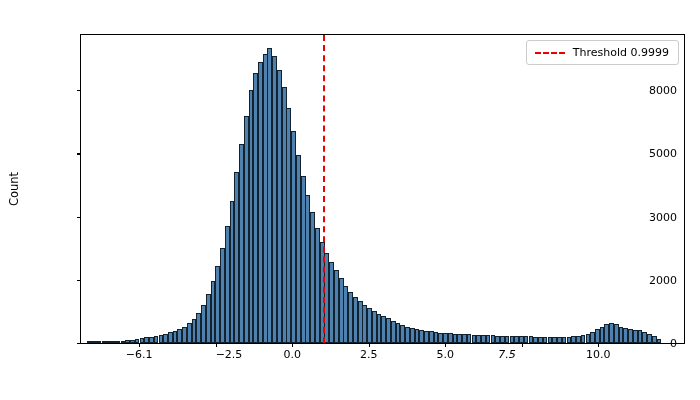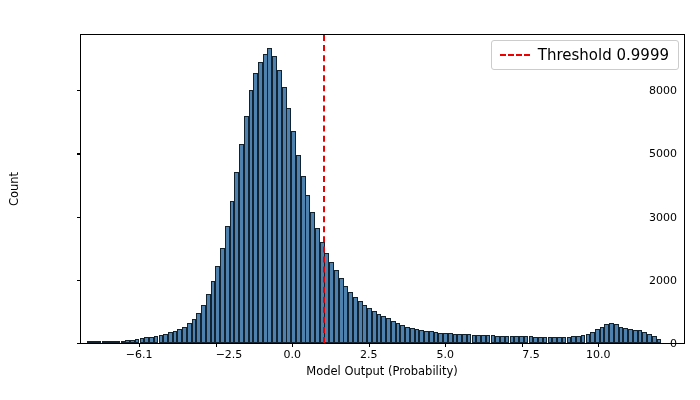--- a/index.html
+++ b/index.html
@@ -124,33 +124,32 @@
     gap: 8px;
     box-shadow: 0 0 0 0.6px rgba(255,255,255,0.9);
   }
   #legend-swatch {
     width: 30px;
     height: 0;
     border-top: 2.1px dashed #ee0000;
     flex: none;
   }
   #legend-label {
-    font-size: 15px;
+    font-size: 11px;
     color: #000000;
     white-space: nowrap;
   }
 </style>
 </head>
 <body>
 
 <div id="figure">
 
 
   <div id="ylabel">Count</div>
-  <div id="xlabel">Model Output (Probability)</div>
 
   <div id="plot-area">
     <div id="plot-inner">
         <div class="bar" style="left: 6.19835px; width: 4.74442px; height: 0.8px; background: rgb(79, 129, 174); border-color: rgb(18, 34, 46);"></div>
         <div class="bar" style="left: 11.0958px; width: 4.74442px; height: 0.8px; background: rgb(79, 129, 174); border-color: rgb(18, 34, 46);"></div>
         <div class="bar" style="left: 15.6872px; width: 4.74442px; height: 0.947692px; background: rgb(79, 129, 174); border-color: rgb(18, 34, 46);"></div>
         <div class="bar" style="left: 20.5846px; width: 4.74442px; height: 1.10564px; background: rgb(79, 129, 174); border-color: rgb(18, 34, 46);"></div>
         <div class="bar" style="left: 25.176px; width: 4.74442px; height: 1.26359px; background: rgb(79, 129, 174); border-color: rgb(18, 34, 46);"></div>
         <div class="bar" style="left: 30.0735px; width: 4.74442px; height: 1.57949px; background: rgb(79, 129, 174); border-color: rgb(18, 34, 46);"></div>
         <div class="bar" style="left: 34.6648px; width: 4.74442px; height: 1.89538px; background: rgb(79, 129, 174); border-color: rgb(18, 34, 46);"></div>
@@ -289,18 +288,18 @@
       <div class="xtick-label" style="left: 58.1574px;">−6.1</div>
       <div class="xtick-mark" style="left: 134.68px;"></div>
       <div class="xtick-label" style="left: 148px;">−2.5</div>
       <div class="xtick-mark" style="left: 211.203px;"></div>
       <div class="xtick-label" style="left: 211.203px;">0.0</div>
       <div class="xtick-mark" style="left: 287.726px;"></div>
       <div class="xtick-label" style="left: 287.726px;">2.5</div>
       <div class="xtick-mark" style="left: 364.249px;"></div>
       <div class="xtick-label" style="left: 364.249px;">5.0</div>
       <div class="xtick-mark" style="left: 440.772px;"></div>
-      <div class="xtick-label" style="left: 450px;">7.5</div>
+      <div class="xtick-label" style="left: 426px; font-style: italic;">7.5</div>
       <div class="xtick-mark" style="left: 517.294px;"></div>
       <div class="xtick-label" style="left: 517.294px;">10.0</div>
     </div>
 
 </div>
 
 </body></html>

